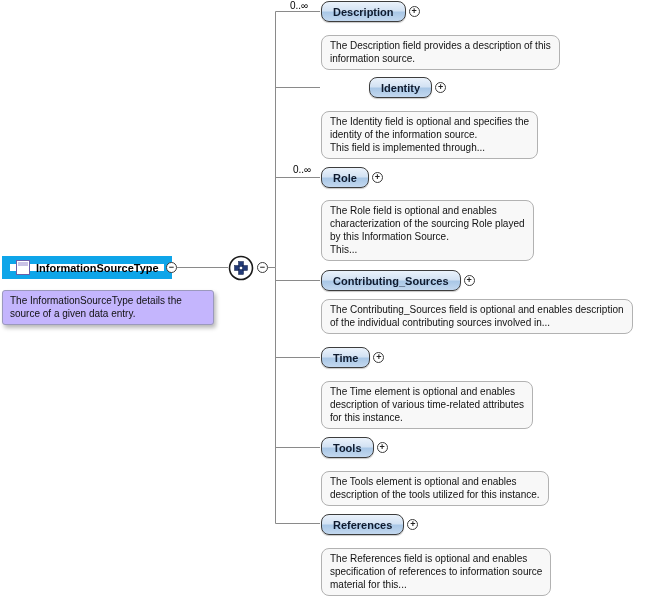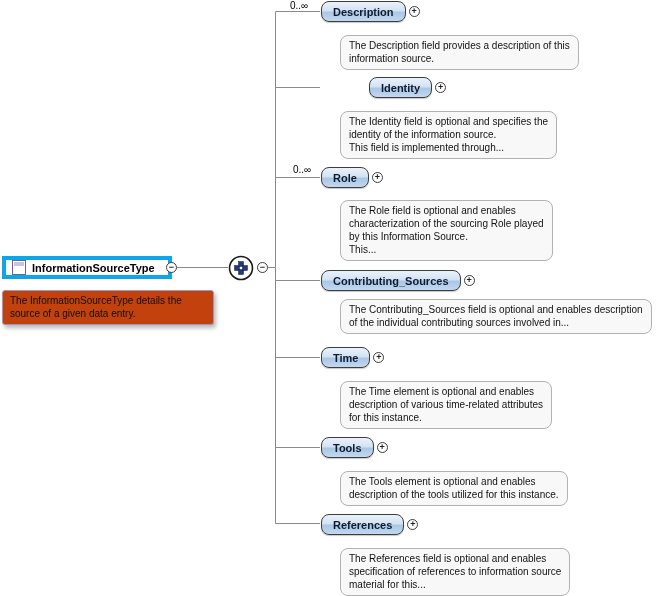--- a/index.html
+++ b/index.html
@@ -5,32 +5,32 @@
   html,body{margin:0;padding:0;background:#fff;}
   .canvas{
     position:relative;width:661px;height:596px;background:#fff;overflow:hidden;
     font-family:"Liberation Sans",sans-serif;
   }
   .connectors{position:absolute;left:0;top:0;}
 
   
   .root-box{
     position:absolute;left:2px;top:256px;width:170px;height:23px;box-sizing:border-box;
-    background:#fff;border:4px solid #0ea5e9;
+    background:#fff;border:8px solid #0ea5e9;
     display:flex;align-items:center;gap:6px;padding:0 6px;
     font-size:11px;font-weight:bold;color:#000;
   }
   .elem-icon{width:12px;height:13px;border:1px solid #6b5fa8;background:#fff;
     display:inline-block;position:relative;flex:0 0 auto;}
   .elem-icon .band{position:absolute;left:1px;right:1px;top:1px;height:4px;background:#c9c2e6;}
 
   
   .tooltip{
     position:absolute;left:2px;top:290px;width:196px;
-    background:#c2410c;border:1px solid #9b99bd;border-radius:3px;
+    background:#c4b5fd;border:1px solid #9b99bd;border-radius:3px;
     padding:3px 7px 4px;font-size:10px;line-height:13px;color:#111;
     white-space:pre-line;box-shadow:2px 3px 4px rgba(0,0,0,.28);
   }
 
   
   .toggle{
     position:absolute;width:11px;height:11px;border:1px solid #3c3c3c;border-radius:50%;
     background:#fff;display:flex;align-items:center;justify-content:center;
     font-size:9px;line-height:1;font-weight:bold;color:#222;box-sizing:border-box;
   }
@@ -46,21 +46,21 @@
     background:linear-gradient(180deg,#eaf2fb 0%,#d3e2f3 46%,#a9c7e6 54%,#c3d8ef 100%);
     font-size:11px;font-weight:bold;color:#0e1a2e;
     display:flex;align-items:center;box-shadow:0 1px 1px rgba(0,0,0,.22);
     white-space:nowrap;
   }
 
   
   .note{
     position:absolute;background:#f8f8f8;border:1px solid #b2b2b2;border-radius:8px;
     padding:3px 8px 4px;font-size:10px;line-height:13px;color:#111;
-    white-space:pre-line;max-width:330px;display:inline-block;margin-left:19px;
+    white-space:pre-line;max-width:330px;display:inline-block;
   }
 
   .cardinality{position:absolute;font-size:10px;color:#000;}
 </style>
 </head>
 <body>
 
 <div class="canvas">
 
   <svg class="connectors" width="661" height="596">

